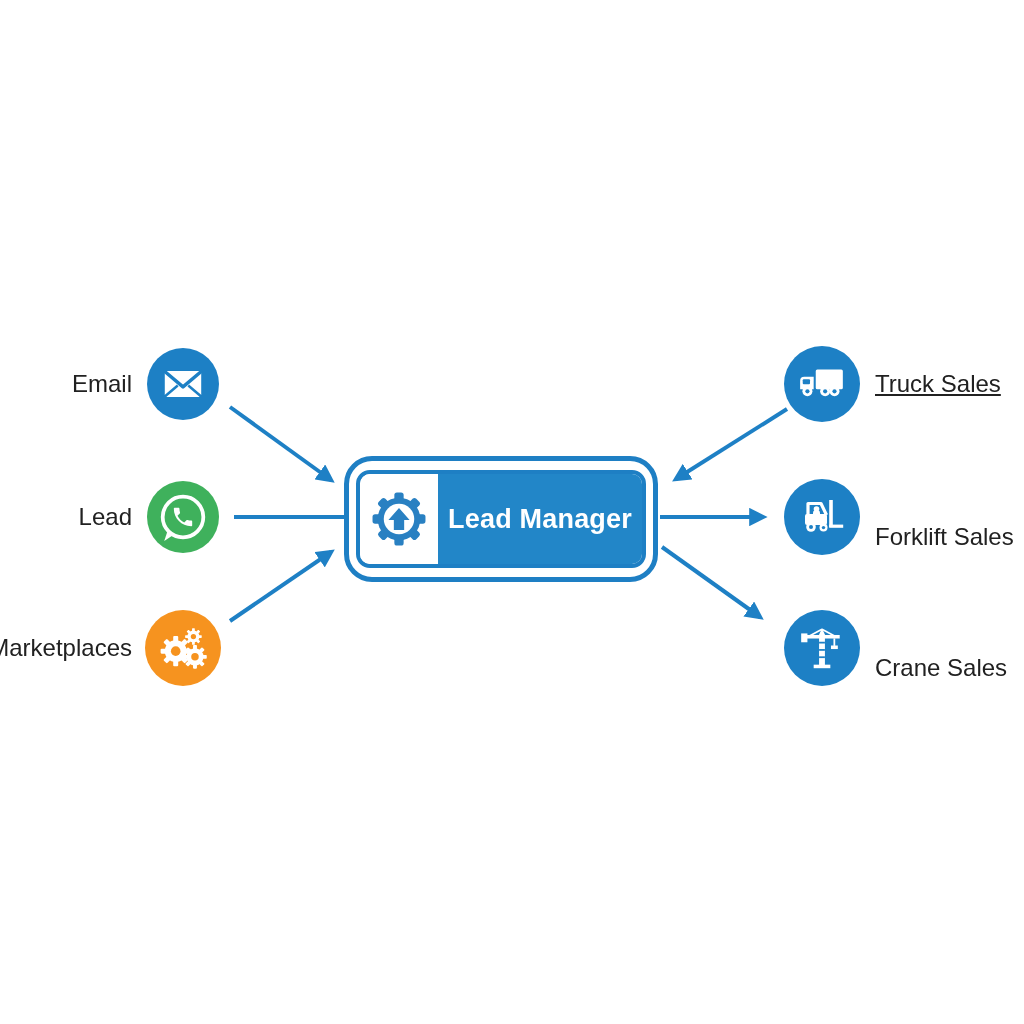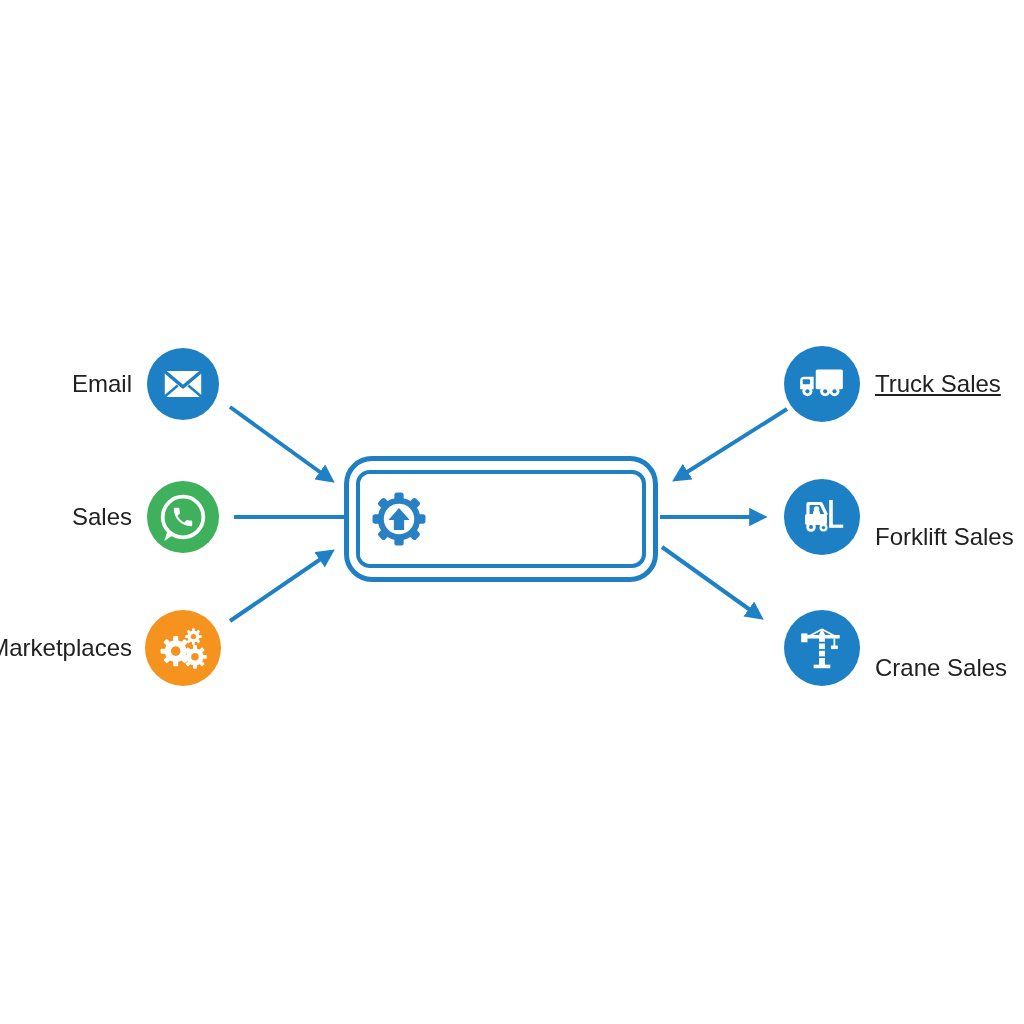--- a/index.html
+++ b/index.html
@@ -77,21 +77,21 @@
     </defs>
   <line x1="230" y1="407" x2="331" y2="480" stroke="#1e80c5" stroke-width="4" marker-end="url(#ah)"></line>
       <line x1="234" y1="517" x2="344" y2="517" stroke="#1e80c5" stroke-width="4"></line>
       <line x1="230" y1="621" x2="331" y2="552" stroke="#1e80c5" stroke-width="4" marker-end="url(#ah)"></line>
       <line x1="787" y1="409" x2="676" y2="479" stroke="#1e80c5" stroke-width="4" marker-end="url(#ah)"></line>
       <line x1="660" y1="517" x2="763" y2="517" stroke="#1e80c5" stroke-width="4" marker-end="url(#ah)"></line>
       <line x1="662" y1="547" x2="760" y2="617" stroke="#1e80c5" stroke-width="4" marker-end="url(#ah)"></line>
     </svg>
 
   <div class="lbl lbl-left" id="l-email">Email</div>
-  <div class="lbl lbl-left" id="l-phone">Sales</div>
+  <div class="lbl lbl-left" id="l-phone">Lead</div>
   <div class="lbl lbl-left" id="l-market">Marketplaces</div>
 
   <div class="circle" id="c-email">
     <svg width="46" height="46" viewBox="-24 -24 48 48">
       <rect x="-19" y="-13.5" width="38" height="27" rx="2.5" fill="#fff"></rect>
       <path d="M-19 -13 L0 3 L19 -13" fill="none" stroke="#1d80c5" stroke-width="3.6" stroke-linejoin="round" stroke-linecap="round"></path>
       <path d="M-19 13 L-5.5 1.5 M19 13 L5.5 1.5" fill="none" stroke="#1d80c5" stroke-width="2.6"></path>
     </svg>
   </div>
 
@@ -127,20 +127,23 @@
             <rect x="-3.6" y="-20.5" width="7.2" height="8" rx="2" transform="rotate(180)"></rect>
             <rect x="-3.6" y="-20.5" width="7.2" height="8" rx="2" transform="rotate(225)"></rect>
             <rect x="-3.6" y="-20.5" width="7.2" height="8" rx="2" transform="rotate(270)"></rect>
             <rect x="-3.6" y="-20.5" width="7.2" height="8" rx="2" transform="rotate(315)"></rect>
             <circle r="16.5"></circle>
             <circle r="11.8" fill="#fff"></circle>
             <path d="M0 -8.5 L8.2 0.8 L4 0.8 L4 8.5 L-4 8.5 L-4 0.8 L-8.2 0.8 Z"></path>
           </g>
         </svg>
       </div>
+      <div class="title-pane">
+        <span>Lead Manager</span>
+      </div>
     </div>
   </div>
 
   <div class="circle" id="c-truck">
     <svg width="50" height="50" viewBox="-24 -24 48 48">
       <g fill="#fff">
         <rect x="-6" y="-14" width="26" height="19" rx="1.5"></rect>
         <path d="M-21 5 L-21 -3 Q-21 -7 -17 -7 L-8 -7 L-8 5 Z"></path>
         <rect x="-18.5" y="-4.5" width="7" height="4.8" rx="1" fill="#1d80c5"></rect>
         <circle cx="-14" cy="7" r="4.8"></circle>

